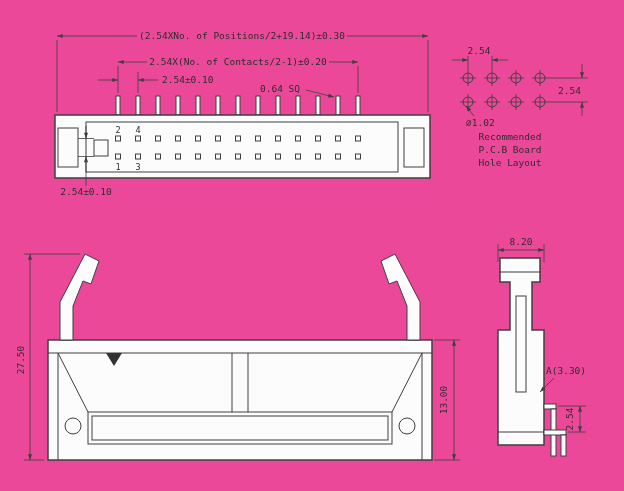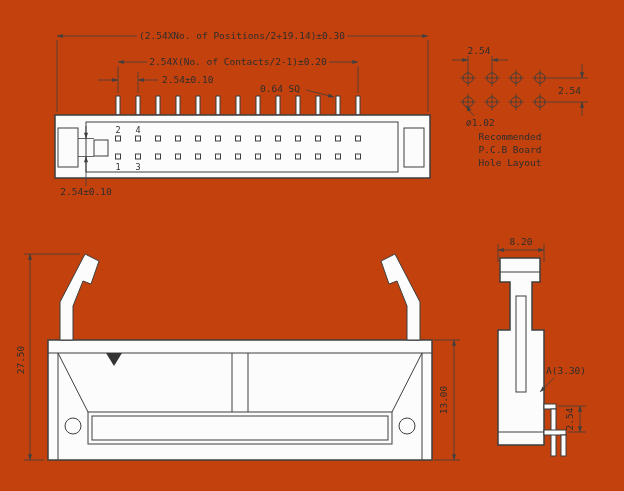--- a/index.html
+++ b/index.html
@@ -1,17 +1,17 @@
 <!DOCTYPE html>
 <html><head>
 <meta charset="utf-8">
 <style>
   html,body{margin:0;padding:0;background:#ffffff;}
   .sheet{
-    width:624px;height:491px;background:#c2410c;position:relative;overflow:hidden;
+    width:624px;height:491px;background:#ec4899;position:relative;overflow:hidden;
     font-family:"DejaVu Sans Mono", monospace;
   }
   svg{display:block;}
   .ln{stroke:#3f3f3f;stroke-width:1;fill:none;}
   .thick{stroke-width:1.5;}
   .fillw{fill:#fcfcfc;}
   .dimln{stroke:#3f3f3f;stroke-width:0.8;fill:none;}
   text.dim{font-family:"DejaVu Sans Mono", monospace;font-size:9.5px;fill:#2e2e2e;}
   text.sm{font-size:8.5px;}
   .solid{fill:#333;stroke:none;}

